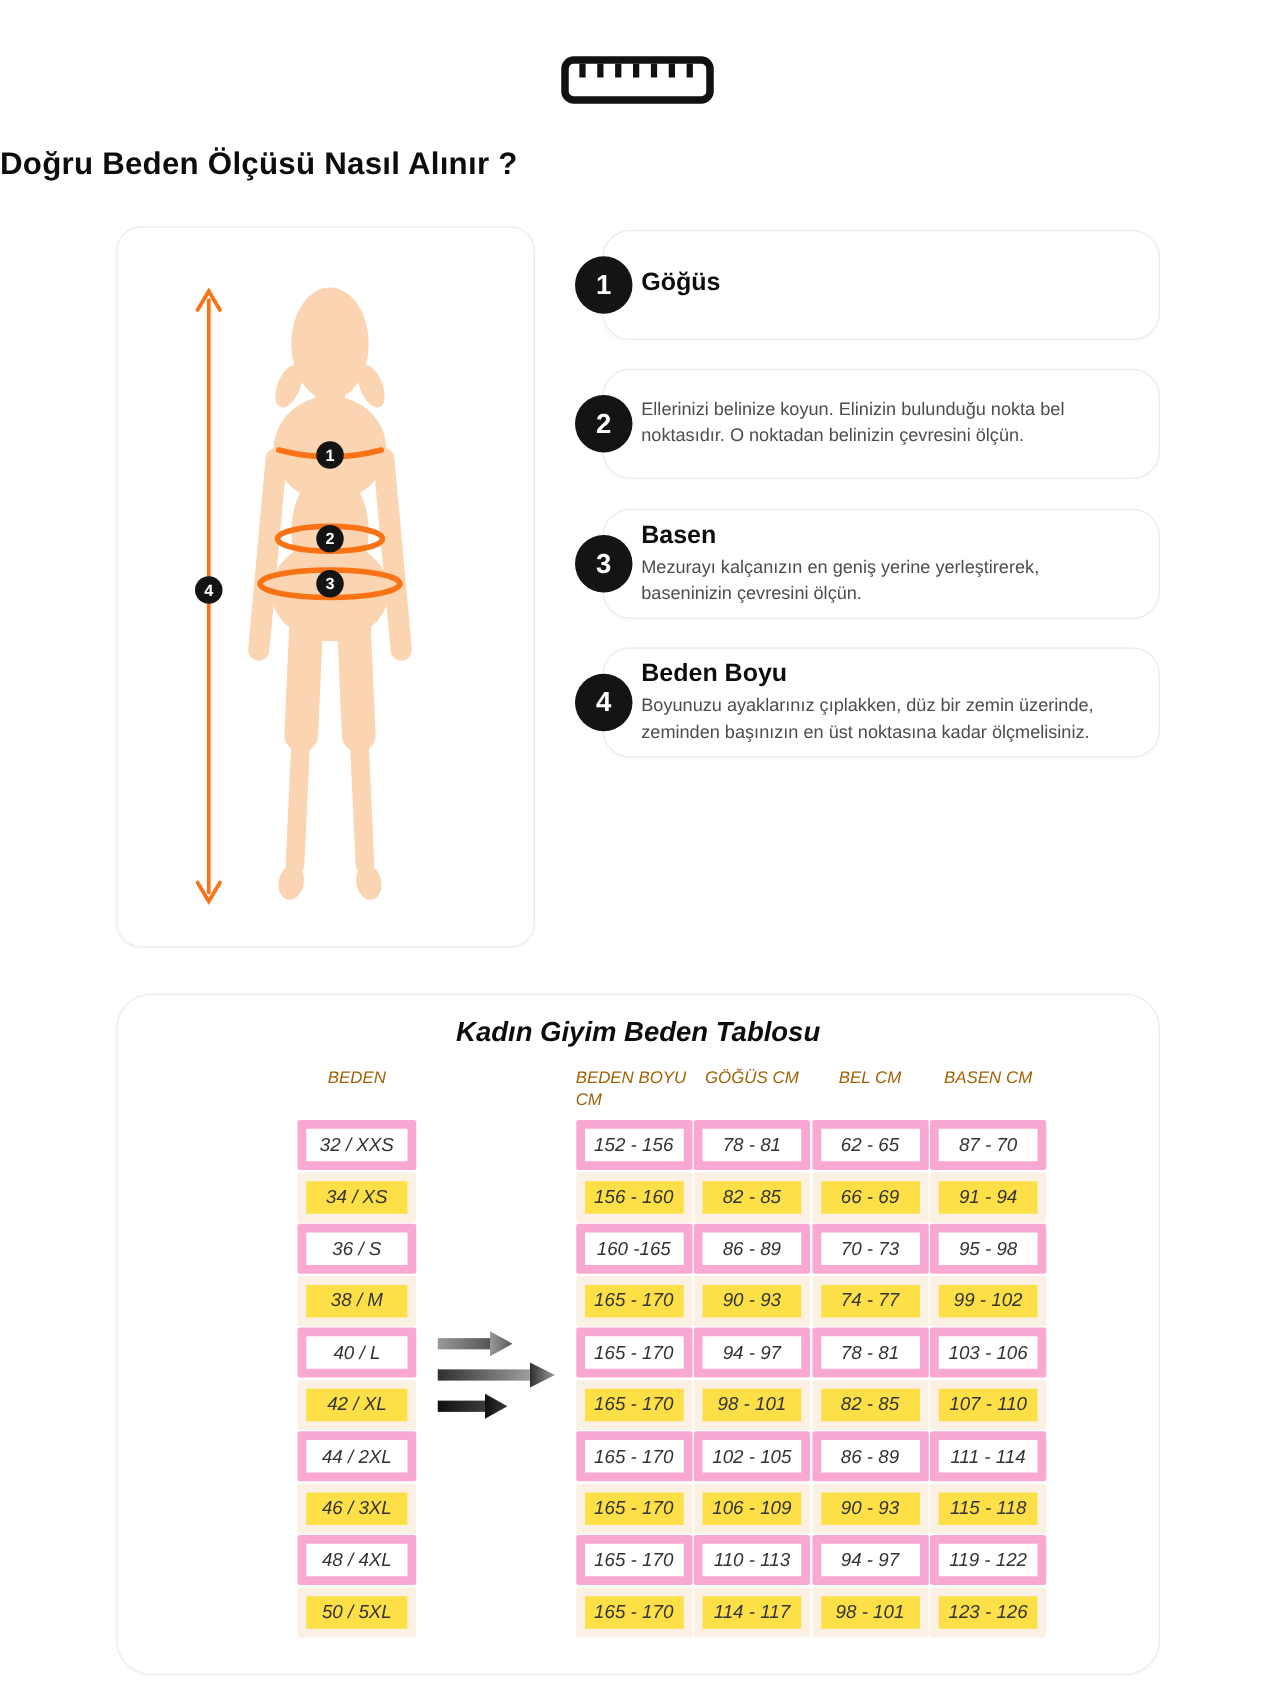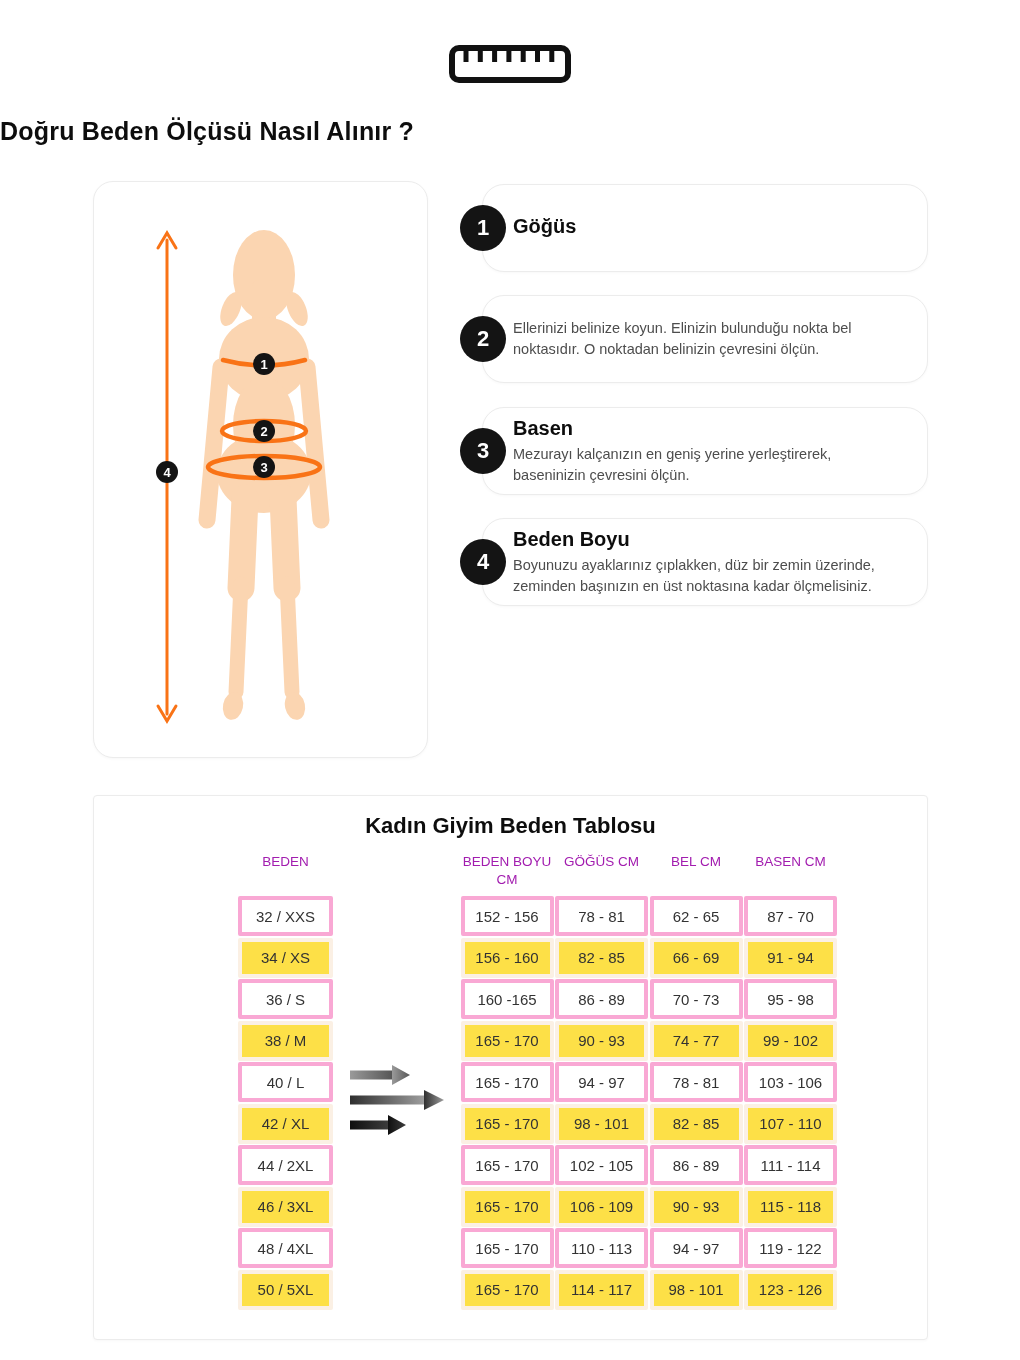--- a/index.html
+++ b/index.html
@@ -47,44 +47,45 @@
     background: #141414; color: #fff;
     display: flex; align-items: center; justify-content: center;
     font-size: 22px; font-weight: 700;
   }
   .instr-title { font-size: 20px; font-weight: 700; color: #0d0d0d; margin-bottom: 4px; }
   .instr-text  { font-size: 14.5px; color: #4d4d4d; line-height: 1.42; }
 
   
   .table-card {
     position: absolute; left: 93px; top: 795px; width: 835px; height: 545px;
-    background: #fff; border: 1.5px solid #ececec; border-radius: 4px;
+    background: #fff; border: 1.5px solid #ececec; border-radius: 28px;
     box-shadow: 0 1px 3px rgba(0,0,0,0.03);
+    font-style: italic;
   }
   .table-title {
     position: absolute; top: 17px; left: 0; width: 100%;
     text-align: center; font-size: 22px; font-weight: 700; color: #0d0d0d;
   }
   .tgrid {
     display: grid;
     grid-template-columns: 95px 124.5px 93px 93px 93px 93px;
     column-gap: 1.5px;
     margin-left: 144px;
   }
   .thead { position: absolute; top: 57px; left: 0; right: 0; }
   .thead .h {
-    font-size: 13.5px; color: #a21caf; text-align: center; line-height: 1.3;
+    font-size: 13.5px; color: #a16207; text-align: left; line-height: 1.3;
     display: flex; align-items: flex-start; justify-content: center;
   }
   .tbody { position: absolute; top: 100px; left: 0; right: 0;
            display: flex; flex-direction: column; row-gap: 1.5px; }
   .c {
     height: 40px; display: flex; align-items: center; justify-content: center;
     font-size: 15px; color: #333;
-    background: #fff; border: 4px solid #f9a8d4; border-radius: 2px;
+    background: #fff; border: 7px solid #f9a8d4; border-radius: 2px;
   }
   .c.spacer { background: transparent; border: none; }
   .trow.striped .c { background: #fde047; border-color: #fbf0e4; }
   .trow.striped .c.spacer { background: transparent; }
 
   .arrows-icon { position: absolute; left: 256px; top: 268px; }
 </style>
 </head>
 <body>
 

